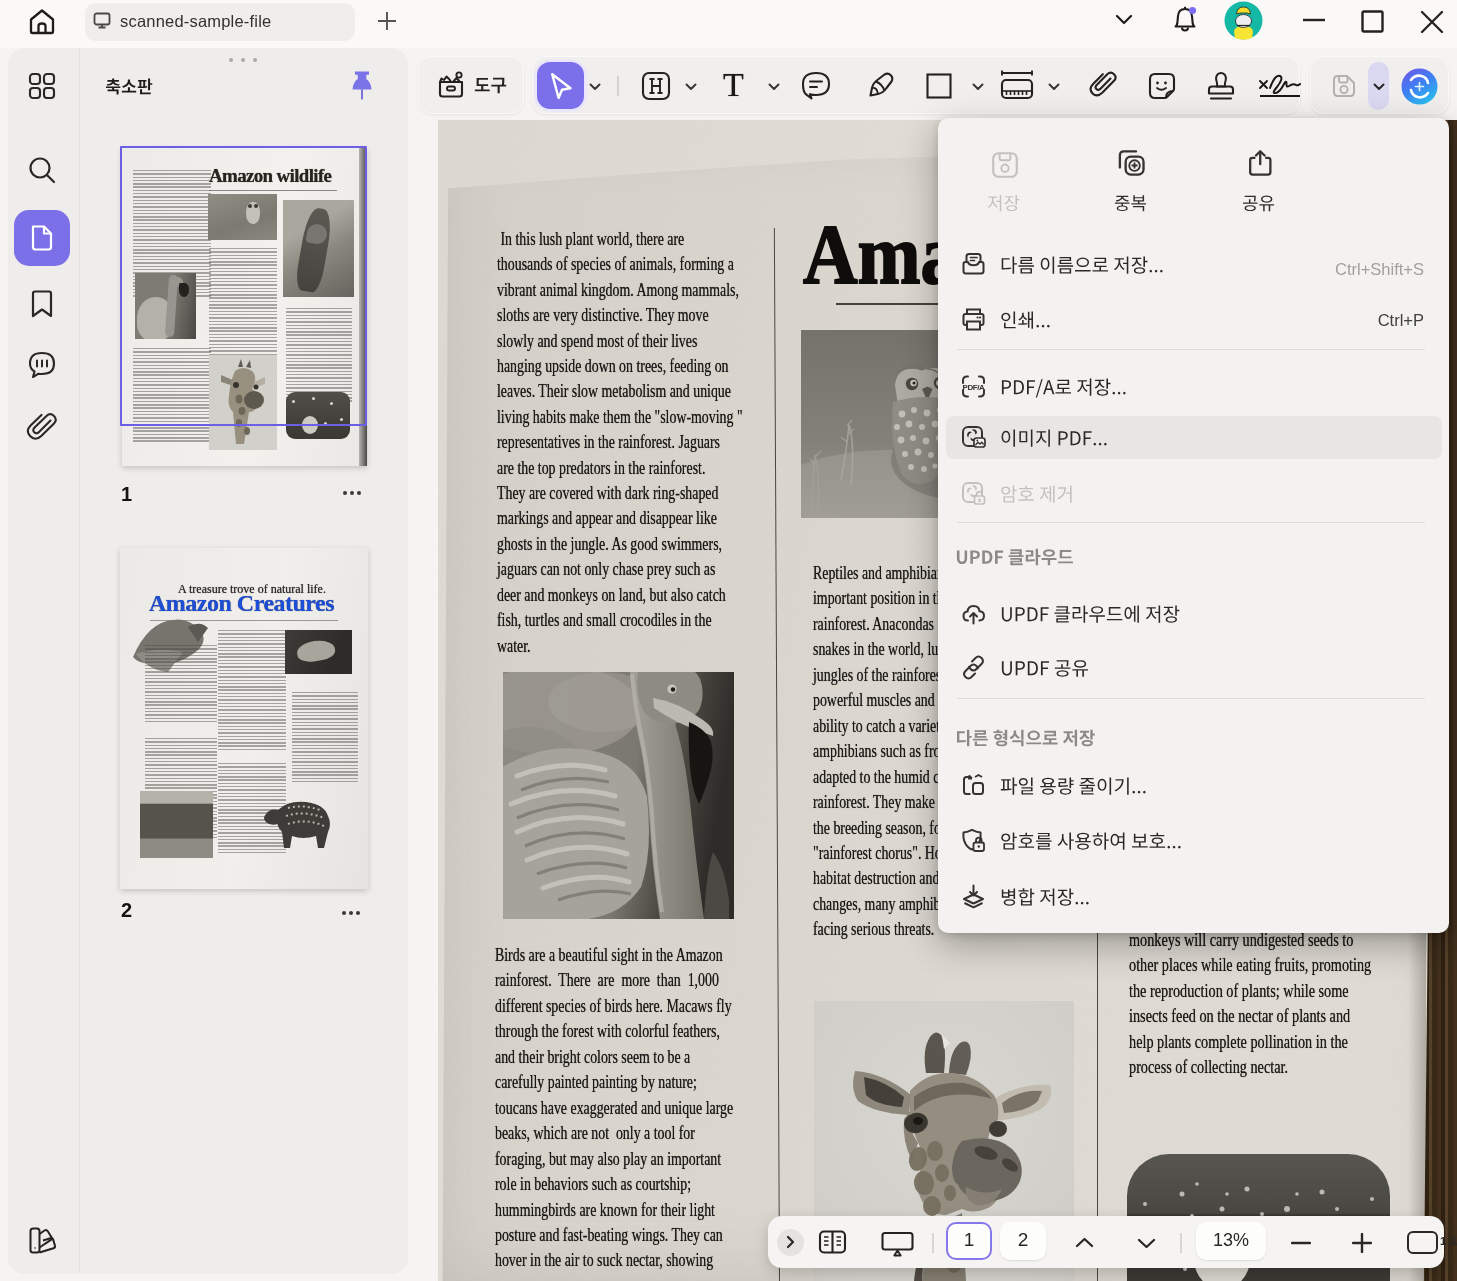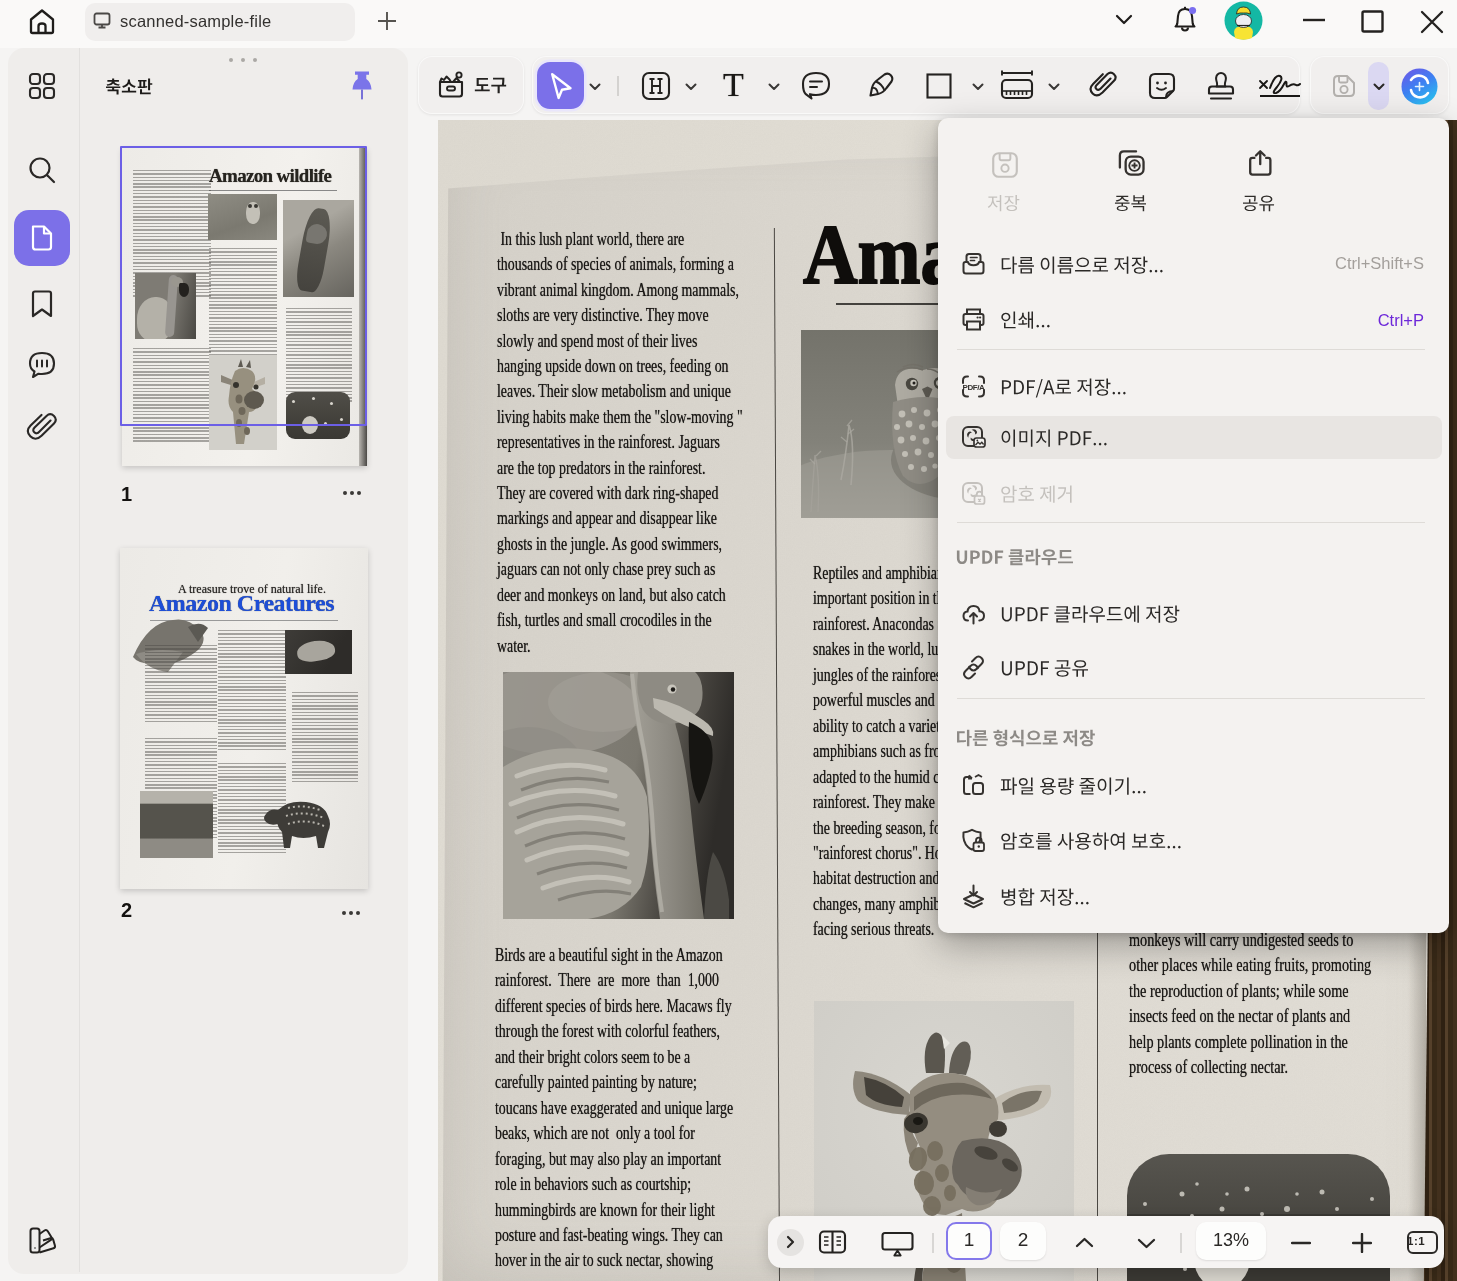--- a/index.html
+++ b/index.html
@@ -499,31 +499,31 @@
     <path d="M8.19395947265625 -4.6092634277343745Q9.931141845703124 -4.6092634277343745 11.202303955078124 -4.249712768554687Q12.473466064453124 -3.890162109375 13.171057250976562 -3.2215506591796874Q13.8686484375 -2.552939208984375 13.8686484375 -1.610817626953125Q13.8686484375 -0.6796757812499999 13.171057250976562 -0.011064331054687515Q12.473466064453124 0.6575471191406249 11.202303955078124 1.0116079101562498Q9.931141845703124 1.3656687011718749 8.19395947265625 1.3656687011718749Q6.467756835937499 1.3656687011718749 5.191104858398437 1.0116079101562498Q3.9144528808593746 0.6575471191406249 3.2223515624999997 -0.011064331054687515Q2.5302502441406247 -0.6796757812499999 2.5302502441406247 -1.610817626953125Q2.5302502441406247 -2.552939208984375 3.2223515624999997 -3.2215506591796874Q3.9144528808593746 -3.890162109375 5.191104858398437 -4.249712768554687Q6.467756835937499 -4.6092634277343745 8.19395947265625 -4.6092634277343745ZM8.19395947265625 -3.4484194335937497Q6.919385009765625 -3.4484194335937497 5.981320678710937 -3.2306220703124997Q5.04325634765625 -3.0128247070312497 4.527560302734375 -2.5996387939453123Q4.0118642578124994 -2.186452880859375 4.0118642578124994 -1.610817626953125Q4.0118642578124994 -1.057141845703125 4.527560302734375 -0.6474660644531249Q5.04325634765625 -0.23779028320312498 5.981320678710937 -0.01648278808593749Q6.919385009765625 0.20482470703125 8.19395947265625 0.20482470703125Q9.479513671874999 0.20482470703125 10.417578002929687 -0.01648278808593749Q11.355642333984374 -0.23779028320312498 11.869358642578124 -0.6474660644531249Q12.383074951171874 -1.057141845703125 12.383074951171874 -1.610817626953125Q12.383074951171874 -2.186452880859375 11.869358642578124 -2.5996387939453123Q11.355642333984374 -3.0128247070312497 10.417578002929687 -3.2306220703124997Q9.479513671874999 -3.4484194335937497 8.19395947265625 -3.4484194335937497ZM2.6474326171875 -14.061790283203123H13.128655517578125V-12.847844970703123H2.6474326171875ZM0.9145744628906249 -7.30297265625H15.590526855468749V-6.09298681640625H0.9145744628906249ZM6.942216796874999 -10.437303955078125H8.423830810546875V-6.953587646484374H6.942216796874999ZM12.260135742187499 -14.061790283203123H13.73077001953125V-12.682810546874999Q13.73077001953125 -11.692810546874998 13.676770019531249 -10.659158569335936Q13.622770019531249 -9.625506591796874 13.284729492187498 -8.366405273437499L11.821115478515624 -8.533628173828124Q12.152135742187498 -9.785709228515625 12.206135742187499 -10.759239624023436Q12.260135742187499 -11.73277001953125 12.260135742187499 -12.682810546874999Z M21.239439697265624 -4.80922998046875H22.764073974609374V1.3955471191406248H21.239439697265624ZM26.836905761718747 -4.80922998046875H28.350560302734372V1.3955471191406248H26.836905761718747ZM17.44955419921875 -5.618526855468749H32.20452685546875V-4.3835207519531245H17.44955419921875ZM24.793020263671874 -14.230810546874999Q26.497263427734374 -14.230810546874999 27.776976196289063 -13.795749755859374Q29.056688964843747 -13.36068896484375 29.771830810546874 -12.568057250976562Q30.486972656249996 -11.775425537109374 30.486972656249996 -10.68228369140625Q30.486972656249996 -9.607141845703124 29.771830810546874 -8.809020263671874Q29.056688964843747 -8.010898681640624 27.776976196289063 -7.5758378906249995Q26.497263427734374 -7.140777099609375 24.793020263671874 -7.140777099609375Q23.106777099609374 -7.140777099609375 21.818064331054686 -7.5758378906249995Q20.529351562499997 -8.010898681640624 19.814209716796874 -8.809020263671874Q19.099067871093748 -9.607141845703124 19.099067871093748 -10.68228369140625Q19.099067871093748 -11.775425537109374 19.814209716796874 -12.568057250976562Q20.529351562499997 -13.36068896484375 21.818064331054686 -13.795749755859374Q23.106777099609374 -14.230810546874999 24.793020263671874 -14.230810546874999ZM24.793020263671874 -13.031804443359373Q23.55444580078125 -13.031804443359373 22.61485107421875 -12.740027343749999Q21.675256347656248 -12.448250244140624 21.151009643554687 -11.925084594726561Q20.626762939453123 -11.401918945312499 20.626762939453123 -10.68228369140625Q20.626762939453123 -9.973628173828125 21.151009643554687 -9.44497265625Q21.675256347656248 -8.916317138671875 22.61485107421875 -8.633540039062499Q23.55444580078125 -8.350762939453125 24.793020263671874 -8.350762939453125Q26.042574462890624 -8.350762939453125 26.976679321289062 -8.633540039062499Q27.910784179687496 -8.916317138671875 28.43503088378906 -9.44497265625Q28.959277587890625 -9.973628173828125 28.959277587890625 -10.68228369140625Q28.959277587890625 -11.401918945312499 28.43503088378906 -11.925084594726561Q27.910784179687496 -12.448250244140624 26.976679321289062 -12.740027343749999Q26.042574462890624 -13.031804443359373 24.793020263671874 -13.031804443359373Z" fill="#2F2D2A" opacity="1.0"></path>
   </svg>
 <svg class="abs" style="left:960px;top:250.5px" width="27" height="27" viewBox="0 0 27 27">
     <path d="M3.5 13 V20 q0 2.5 2.5 2.5 H21 q2.5 0 2.5 -2.5 V13 q0 -2 -2 -2 h-2.5 q-0.5 3.2 -5.5 3.2 q-5 0 -5.5 -3.2 H5.5 q-2 0 -2 2 Z" fill="none" stroke="#35322F" stroke-width="2" stroke-linejoin="round"></path>
     <path d="M6.5 11 V5.5 q0 -2.5 2.5 -2.5 H18 q2.5 0 2.5 2.5 V11" fill="none" stroke="#35322F" stroke-width="2" stroke-linejoin="round"></path>
     <path d="M10.5 6.5 h6.5 M10.5 9.5 h4" stroke="#35322F" stroke-width="1.7" stroke-linecap="round"></path>
   </svg>
 <svg style="position:absolute;left:1000px;top:250.0px;overflow:visible" width="166" height="29" viewBox="0 -22.04 166.20 28.69">
     <path d="M12.573229125976562 -15.718898071289063H14.156155029296874V1.4953083496093749H12.573229125976562ZM13.79248779296875 -8.936668090820312H16.967385009765625V-7.610819702148437H13.79248779296875ZM1.6818710937499999 -4.118078369140625H3.031256103515625Q4.625922485351563 -4.118078369140625 5.944807067871094 -4.167668090820312Q7.263691650390625 -4.2172578125 8.482922485351562 -4.346552673339843Q9.7021533203125 -4.475847534179687 10.982563598632812 -4.708026977539062L11.163256103515625 -3.3705888671874997Q9.844845825195312 -3.1309991455078126 8.595499572753907 -3.0017042846679685Q7.3461533203125 -2.872409423828125 5.999243041992187 -2.828614562988281Q4.6523327636718745 -2.7848197021484373 3.031256103515625 -2.7848197021484373H1.6818710937499999ZM1.6818710937499999 -14.045949462890624H9.652V-12.753921630859375H3.2457969970703124V-3.5205130615234372H1.6818710937499999Z M18.418973876953125 -6.842667236328125H33.99366723632812V-5.561280517578125H18.418973876953125ZM20.39174304199219 -15.2874111328125H31.98935974121094V-11.218537475585936H21.98302783203125V-8.944820556640625H20.433922485351562V-12.384590576171874H30.44025439453125V-14.043075805664062H20.39174304199219ZM20.433922485351562 -9.544283081054687H32.35871862792969V-8.311537475585938H20.433922485351562ZM20.515050537109374 -4.005769165039062H32.00646252441406V1.2515391845703125H20.515050537109374ZM30.457357177734373 -2.7433824462890626H22.05674560546875V-0.0298475341796875H30.457357177734373Z M52.645177734375 -15.718898071289063H54.21651391601563V1.4953083496093749H52.645177734375ZM45.15653833007813 -14.390231689453124Q46.43182055664062 -14.390231689453124 47.41630792236328 -13.653885437011718Q48.40079528808594 -12.917539184570312 48.960346679687504 -11.572051818847656Q49.51989807128906 -10.226564453125 49.51989807128906 -8.401230834960938Q49.51989807128906 -6.568486938476562 48.960346679687504 -5.21929443359375Q48.40079528808594 -3.8701019287109375 47.41630792236328 -3.133755676269531Q46.43182055664062 -2.3974094238281247 45.15653833007813 -2.3974094238281247Q43.892845825195316 -2.3974094238281247 42.90256359863281 -3.133755676269531Q41.91228137207031 -3.8701019287109375 41.35272998046875 -5.21929443359375Q40.793178588867185 -6.568486938476562 40.793178588867185 -8.401230834960938Q40.793178588867185 -10.226564453125 41.35272998046875 -11.572051818847656Q41.91228137207031 -12.917539184570312 42.90256359863281 -13.653885437011718Q43.892845825195316 -14.390231689453124 45.15653833007813 -14.390231689453124ZM45.15653833007813 -12.976408569335938Q44.31579528808594 -12.976408569335938 43.675500854492185 -12.413062744140625Q43.03520642089844 -11.849716918945312 42.67392462158203 -10.82201220703125Q42.31264282226562 -9.794307495117188 42.31264282226562 -8.401230834960938Q42.31264282226562 -7.008154174804687 42.67392462158203 -5.970949462890625Q43.03520642089844 -4.933744750976563 43.675500854492185 -4.366693786621093Q44.31579528808594 -3.799642822265625 45.15653833007813 -3.799642822265625Q45.99728137207031 -3.799642822265625 46.63757580566406 -4.366693786621093Q47.277870239257815 -4.933744750976563 47.639152038574224 -5.970949462890625Q48.000433837890625 -7.008154174804687 48.000433837890625 -8.401230834960938Q48.000433837890625 -9.794307495117188 47.639152038574224 -10.82201220703125Q47.277870239257815 -11.849716918945312 46.63757580566406 -12.413062744140625Q45.99728137207031 -12.976408569335938 45.15653833007813 -12.976408569335938Z M57.634973876953126 -6.842667236328125H73.20966723632813V-5.561280517578125H57.634973876953126ZM59.60774304199219 -15.2874111328125H71.20535974121094V-11.218537475585936H61.19902783203125V-8.944820556640625H59.64992248535156V-12.384590576171874H69.65625439453125V-14.043075805664062H59.60774304199219ZM59.64992248535156 -9.544283081054687H71.57471862792968V-8.311537475585938H59.64992248535156ZM59.731050537109375 -4.005769165039062H71.22246252441406V1.2515391845703125H59.731050537109375ZM69.67335717773437 -2.7433824462890626H61.27274560546875V-0.0298475341796875H69.67335717773437Z M82.88086236808313 -14.615385864257812Q84.67692333984375 -14.615385864257812 86.08473126220704 -14.023629333496093Q87.49253918457032 -13.431872802734375 88.30811627197266 -12.371859741210937Q89.123693359375 -11.3118466796875 89.123693359375 -9.877677603299501Q89.123693359375 -8.4435085269115 88.30811627197266 -7.378125784451845Q87.49253918457032 -6.312743041992188 86.08473126220704 -5.720986511230469Q84.67692333984375 -5.12922998046875 82.88086236808313 -5.12922998046875Q81.10453833007813 -5.12922998046875 79.69302526855469 -5.720986511230469Q78.28151220703126 -6.312743041992188 77.46014025878907 -7.378125784451845Q76.63876831054688 -8.4435085269115 76.63876831054688 -9.877677603299501Q76.63876831054688 -11.3118466796875 77.46014025878907 -12.371859741210937Q78.28151220703126 -13.431872802734375 79.69302526855469 -14.023629333496093Q81.10453833007813 -14.615385864257812 82.88086236808313 -14.615385864257812ZM82.88220955096551 -13.331716918945313Q81.5358466796875 -13.331716918945313 80.46434710693359 -12.898614562988282Q79.3928475341797 -12.46551220703125 78.7729760131836 -11.691550964355468Q78.1531044921875 -10.917589721679688 78.1531044921875 -9.881807922363281Q78.1531044921875 -8.846026123046874 78.7729760131836 -8.066270019531249Q79.3928475341797 -7.2865139160156245 80.46434710693359 -6.853411560058593Q81.5358466796875 -6.420309204101562 82.88220955096551 -6.420309204101562Q84.24561499023437 -6.420309204101562 85.31340942382812 -6.853411560058593Q86.38120385742188 -7.2865139160156245 86.99528051757812 -8.066270019531249Q87.60935717773438 -8.846026123046874 87.60935717773438 -9.881807922363281Q87.60935717773438 -10.917589721679688 86.99528051757812 -11.691550964355468Q86.38120385742188 -12.46551220703125 85.31340942382812 -12.898614562988282Q84.24561499023437 -13.331716918945313 82.88220955096551 -13.331716918945313ZM75.12656359863281 -2.11433447265625H90.70125695800782V-0.7958963623046875H75.12656359863281Z M92.6065635986328 -1.9516933593749999H108.18125695800781V-0.6406655273437499H92.6065635986328ZM99.57556274414061 -5.631410278320312H101.13948864746092V-1.404102783203125H99.57556274414061ZM94.50522998046874 -14.438872802734375H106.25105224609374V-9.226768310546875H96.10392504882812V-5.794436401367188H94.54740942382811V-10.489155029296874H104.69453662109375V-13.150075805664063H94.50522998046874ZM94.54740942382811 -6.4508989257812495H106.65005224609374V-5.166281372070312H94.54740942382811Z M126.91010107421874 -15.718898071289063H128.47402697753907V1.4953083496093749H126.91010107421874ZM123.21215417480468 -9.457641967773437H127.36648608398437V-8.165614135742187H123.21215417480468ZM118.69374218749999 -13.257435546875H119.97094946289062V-10.681643676757812Q119.97094946289062 -9.300335327148437 119.59855224609375 -7.958168090820312Q119.22615502929688 -6.616000854492188 118.56714239501953 -5.440179870605469Q117.90812976074218 -4.26435888671875 117.02928350830078 -3.351499572753906Q116.15043725585937 -2.4386402587890625 115.13753918457031 -1.901127197265625L114.19758886718749 -3.155155029296875Q115.12802526855468 -3.613437255859375 115.94502526855467 -4.413719482421875Q116.76202526855468 -5.214001708984375 117.37980706787108 -6.229078796386719Q117.99758886718749 -7.2441558837890625 118.34566552734374 -8.39014324951172Q118.69374218749999 -9.536130615234375 118.69374218749999 -10.681643676757812ZM119.02910192871093 -13.257435546875H120.27989892578124V-10.681643676757812Q120.27989892578124 -9.604720336914061 120.62797558593749 -8.52152783203125Q120.97605224609374 -7.438335327148438 121.59174432373047 -6.461258239746094Q122.20743640136718 -5.48418115234375 123.02443640136718 -4.7161040649414065Q123.84143640136719 -3.9480269775390626 124.77187280273436 -3.5087447509765624L123.83933276367188 -2.2621271972656247Q122.8190244140625 -2.77322998046875 121.94017816162109 -3.6480892944335936Q121.06133190917969 -4.522948608398438 120.40811413574218 -5.6533593139648435Q119.75489636230468 -6.78377001953125 119.39199914550781 -8.072642395019532Q119.02910192871093 -9.361514770507812 119.02910192871093 -10.681643676757812ZM114.83010192871093 -13.954180297851563H124.16671862792968V-12.650562744140625H114.83010192871093Z M136.05651135253905 -13.86392333984375H137.34759057617185V-12.473513916015625Q137.34759057617185 -10.895180297851562 136.75137280273435 -9.538385009765625Q136.15515502929685 -8.181589721679687 135.07842419433592 -7.1758201293945305Q134.001693359375 -6.170050537109375 132.55274389648437 -5.638999145507812L131.751306640625 -6.893026977539062Q133.04274304199217 -7.348078369140625 134.01107623291014 -8.193104064941405Q134.97940942382812 -9.038129760742187 135.51796038818358 -10.146398925781249Q136.05651135253905 -11.254668090820312 136.05651135253905 -12.473513916015625ZM136.34322998046875 -13.86392333984375H137.6310783691406V-12.485103637695312Q137.6310783691406 -11.365437255859375 138.14853961181637 -10.361193786621094Q138.66600085449218 -9.356950317382813 139.59633404541015 -8.59115545654297Q140.5266672363281 -7.825360595703125 141.78428308105467 -7.399950317382812L141.02825610351562 -6.164922485351562Q139.5941271972656 -6.6431533203125 138.5458963623047 -7.575486938476562Q137.49766552734374 -8.507820556640624 136.92044775390625 -9.770090148925782Q136.34322998046875 -11.032359741210938 136.34322998046875 -12.485103637695312ZM132.2215635986328 -14.439821411132812H141.41320556640625V-13.143614135742187H132.2215635986328ZM143.57594689941405 -15.704077514648437H145.15146252441406V-5.350974731445312H143.57594689941405ZM144.72110278320312 -11.348719482421874H147.68738500976562V-10.030281372070313H144.72110278320312ZM139.6786925048828 -4.891180297851562Q141.43220556640622 -4.891180297851562 142.69589807128904 -4.5158340454101555Q143.95959057617185 -4.14048779296875 144.64055224609373 -3.4410004272460935Q145.32151391601562 -2.7415130615234373 145.32151391601562 -1.7364102783203124Q145.32151391601562 -0.7313074951171875 144.64055224609373 -0.020230407714843746Q143.95959057617185 0.6908466796875 142.69589807128904 1.0661929321289063Q141.43220556640622 1.4415391845703125 139.6786925048828 1.4415391845703125Q137.93258972167968 1.4415391845703125 136.66148693847654 1.0661929321289063Q135.3903841552734 0.6908466796875 134.70942248535152 -0.020230407714843746Q134.02846081542967 -0.7313074951171875 134.02846081542967 -1.7364102783203124Q134.02846081542967 -2.7415130615234373 134.70942248535152 -3.4410004272460935Q135.3903841552734 -4.14048779296875 136.66148693847654 -4.5158340454101555Q137.93258972167968 -4.891180297851562 139.6786925048828 -4.891180297851562ZM139.6786925048828 -3.628793579101562Q138.40930834960935 -3.628793579101562 137.49351391601562 -3.404691223144531Q136.57771948242186 -3.1805888671875 136.07925823974608 -2.758127624511719Q135.5807969970703 -2.3356663818359373 135.5807969970703 -1.7364102783203124Q135.5807969970703 -1.125564453125 136.07925823974608 -0.6936032104492187Q136.57771948242186 -0.2616419677734375 137.49351391601562 -0.03383447265625Q138.40930834960935 0.1939730224609375 139.6786925048828 0.1939730224609375Q140.95548693847655 0.1939730224609375 141.87337109375 -0.03383447265625Q142.79125524902344 -0.2616419677734375 143.28392163085937 -0.6936032104492187Q143.7765880126953 -1.125564453125 143.7765880126953 -1.7364102783203124Q143.7765880126953 -2.3356663818359373 143.28392163085937 -2.758127624511719Q142.79125524902344 -3.1805888671875 141.87337109375 -3.404691223144531Q140.95548693847655 -3.628793579101562 139.6786925048828 -3.628793579101562Z M150.98902697753905 0.2544102783203125Q150.47430834960937 0.2544102783203125 150.1071284790039 -0.11970556640624999Q149.73994860839844 -0.49382141113281247 149.73994860839844 -1.0664886474609374Q149.73994860839844 -1.66974560546875 150.1071284790039 -2.036451171875Q150.47430834960937 -2.40315673828125 150.98902697753905 -2.40315673828125Q151.51533532714845 -2.40315673828125 151.88251519775392 -2.036451171875Q152.2496950683594 -1.66974560546875 152.2496950683594 -1.0664886474609374Q152.2496950683594 -0.49382141113281247 151.88251519775392 -0.11970556640624999Q151.51533532714845 0.2544102783203125 150.98902697753905 0.2544102783203125Z M156.27102697753904 0.2544102783203125Q155.75630834960936 0.2544102783203125 155.3891284790039 -0.11970556640624999Q155.02194860839842 -0.49382141113281247 155.02194860839842 -1.0664886474609374Q155.02194860839842 -1.66974560546875 155.3891284790039 -2.036451171875Q155.75630834960936 -2.40315673828125 156.27102697753904 -2.40315673828125Q156.79733532714843 -2.40315673828125 157.1645151977539 -2.036451171875Q157.53169506835937 -1.66974560546875 157.53169506835937 -1.0664886474609374Q157.53169506835937 -0.49382141113281247 157.1645151977539 -0.11970556640624999Q156.79733532714843 0.2544102783203125 156.27102697753904 0.2544102783203125Z M161.55302697753905 0.2544102783203125Q161.03830834960937 0.2544102783203125 160.6711284790039 -0.11970556640624999Q160.30394860839843 -0.49382141113281247 160.30394860839843 -1.0664886474609374Q160.30394860839843 -1.66974560546875 160.6711284790039 -2.036451171875Q161.03830834960937 -2.40315673828125 161.55302697753905 -2.40315673828125Q162.07933532714844 -2.40315673828125 162.4465151977539 -2.036451171875Q162.81369506835938 -1.66974560546875 162.81369506835938 -1.0664886474609374Q162.81369506835938 -0.49382141113281247 162.4465151977539 -0.11970556640624999Q162.07933532714844 0.2544102783203125 161.55302697753905 0.2544102783203125Z" fill="#2B2927" opacity="1.0"></path>
   </svg>
-<div class="abs" style="right:33px;top:254px;font-size:16.5px;color:#A39F9B">Ctrl+Shift+S</div>
+<div class="abs" style="right:33px;top:260px;font-size:16.5px;color:#A39F9B">Ctrl+Shift+S</div>
 <svg class="abs" style="left:960px;top:305.5px" width="27" height="27" viewBox="0 0 27 27">
     <path d="M7 8 V3.5 h13 V8" fill="none" stroke="#35322F" stroke-width="2"></path>
     <rect x="3.5" y="8" width="20" height="11" rx="2" fill="none" stroke="#35322F" stroke-width="2"></rect>
     <rect x="7" y="15.5" width="13" height="8" fill="#F4F2F0" stroke="#35322F" stroke-width="2"></rect>
     <path d="M17.5 11.5 h0.2 M20 11.5 h0.2" stroke="#35322F" stroke-width="2" stroke-linecap="round"></path>
   </svg>
 <svg style="position:absolute;left:1000px;top:305.0px;overflow:visible" width="53" height="29" viewBox="0 -22.04 52.81 28.69">
     <path d="M13.448177734375 -15.69248779296875H15.031103637695312V-3.1511541748046876H13.448177734375ZM3.9943580322265624 -0.19761669921875H15.557590576171874V1.098590576171875H3.9943580322265624ZM3.9943580322265624 -4.4283336181640625H5.558283935546875V0.24471777343749998H3.9943580322265624ZM5.814 -14.501000854492187Q7.096692504882812 -14.501000854492187 8.10759014892578 -13.96415460205078Q9.11848779296875 -13.427308349609374 9.708154602050781 -12.472936401367187Q10.297821411132812 -11.518564453125 10.297821411132812 -10.273871948242187Q10.297821411132812 -9.044 9.708154602050781 -8.080128051757812Q9.11848779296875 -7.116256103515624 8.10759014892578 -6.575704711914062Q7.096692504882812 -6.0351533203125 5.814 -6.0351533203125Q4.542897216796875 -6.0351533203125 3.5262047119140623 -6.575704711914062Q2.50951220703125 -7.116256103515624 1.9198453979492187 -8.080128051757812Q1.3301785888671875 -9.044 1.3301785888671875 -10.273871948242187Q1.3301785888671875 -11.518564453125 1.9198453979492187 -12.472936401367187Q2.50951220703125 -13.427308349609374 3.5262047119140623 -13.96415460205078Q4.542897216796875 -14.501000854492187 5.814 -14.501000854492187ZM5.814 -13.134870239257813Q4.973256958007813 -13.134870239257813 4.30655224609375 -12.771498718261718Q3.639847534179687 -12.408127197265625 3.255860595703125 -11.766217346191407Q2.8718736572265624 -11.124307495117188 2.8718736572265624 -10.273871948242187Q2.8718736572265624 -9.4308466796875 3.255860595703125 -8.78893682861328Q3.639847534179687 -8.147026977539062 4.30655224609375 -7.783655456542968Q4.973256958007813 -7.420283935546875 5.814 -7.420283935546875Q6.654743041992187 -7.420283935546875 7.327242614746094 -7.783655456542968Q7.9997421875 -8.147026977539062 8.383729125976563 -8.78893682861328Q8.767716064453126 -9.4308466796875 8.767716064453126 -10.273871948242187Q8.767716064453126 -11.124307495117188 8.383729125976563 -11.766217346191407Q7.9997421875 -12.408127197265625 7.327242614746094 -12.771498718261718Q6.654743041992187 -13.134870239257813 5.814 -13.134870239257813Z M22.066767456054688 -7.285922485351563H23.5714111328125V-3.236461669921875H22.066767456054688ZM18.440256103515626 -2.3641524658203124 18.22574304199219 -3.6909494628906248Q19.103922485351564 -3.6909494628906248 20.200601928710938 -3.700449462890625Q21.297281372070312 -3.709949462890625 22.498460815429688 -3.7574494628906248Q23.699640258789064 -3.804949462890625 24.88922998046875 -3.899949462890625Q26.078819702148436 -3.994949462890625 27.116409423828124 -4.146949462890625L27.210460815429688 -2.9670244140624997Q25.78128137207031 -2.6977935791015626 24.18480706787109 -2.56688330078125Q22.588332763671875 -2.4359730224609373 21.088473876953124 -2.400062744140625Q19.588614990234376 -2.3641524658203124 18.440256103515626 -2.3641524658203124ZM31.361768310546875 -15.71148779296875H32.87800170898437V1.4730775146484374H31.361768310546875ZM28.83212890625 -8.620693359375H31.924179443359375V-7.321255249023437H28.83212890625ZM27.830614135742188 -15.337000854492187H29.31302697753906V0.5656419677734374H27.830614135742188ZM22.04453662109375 -14.34348779296875H23.280513061523436V-12.8364111328125Q23.280513061523436 -11.475436401367187 22.79620556640625 -10.27225653076172Q22.311898071289065 -9.06907666015625 21.39571862792969 -8.159448181152344Q20.479539184570314 -7.249819702148438 19.172333618164064 -6.737768310546874L18.370896362304688 -7.94733447265625Q19.5205888671875 -8.368565307617187 20.34319122314453 -9.11536016845703Q21.165793579101564 -9.862155029296876 21.605165100097658 -10.830013916015625Q22.04453662109375 -11.797872802734375 22.04453662109375 -12.8364111328125ZM22.38407580566406 -14.34348779296875H23.60105224609375V-12.8364111328125Q23.60105224609375 -11.889641967773438 24.021423767089843 -11.005667663574219Q24.441795288085938 -10.121693359375 25.23219250488281 -9.428193359375Q26.022589721679687 -8.734693359375 27.11205139160156 -8.336641967773437L26.31061413574219 -7.134486083984375Q25.063639404296875 -7.608537475585937 24.183370239257812 -8.468576232910156Q23.303101074218752 -9.328614990234374 22.843588439941406 -10.463205139160156Q22.38407580566406 -11.597795288085937 22.38407580566406 -12.8364111328125Z M37.597026977539066 0.2544102783203125Q37.08230834960938 0.2544102783203125 36.71512847900391 -0.11970556640624999Q36.34794860839844 -0.49382141113281247 36.34794860839844 -1.0664886474609374Q36.34794860839844 -1.66974560546875 36.71512847900391 -2.036451171875Q37.08230834960938 -2.40315673828125 37.597026977539066 -2.40315673828125Q38.12333532714844 -2.40315673828125 38.49051519775391 -2.036451171875Q38.85769506835938 -1.66974560546875 38.85769506835938 -1.0664886474609374Q38.85769506835938 -0.49382141113281247 38.49051519775391 -0.11970556640624999Q38.12333532714844 0.2544102783203125 37.597026977539066 0.2544102783203125Z M42.87902697753906 0.2544102783203125Q42.364308349609374 0.2544102783203125 41.997128479003905 -0.11970556640624999Q41.629948608398436 -0.49382141113281247 41.629948608398436 -1.0664886474609374Q41.629948608398436 -1.66974560546875 41.997128479003905 -2.036451171875Q42.364308349609374 -2.40315673828125 42.87902697753906 -2.40315673828125Q43.405335327148435 -2.40315673828125 43.772515197753904 -2.036451171875Q44.13969506835937 -1.66974560546875 44.13969506835937 -1.0664886474609374Q44.13969506835937 -0.49382141113281247 43.772515197753904 -0.11970556640624999Q43.405335327148435 0.2544102783203125 42.87902697753906 0.2544102783203125Z M48.161026977539066 0.2544102783203125Q47.64630834960938 0.2544102783203125 47.27912847900391 -0.11970556640624999Q46.91194860839844 -0.49382141113281247 46.91194860839844 -1.0664886474609374Q46.91194860839844 -1.66974560546875 47.27912847900391 -2.036451171875Q47.64630834960938 -2.40315673828125 48.161026977539066 -2.40315673828125Q48.68733532714844 -2.40315673828125 49.05451519775391 -2.036451171875Q49.42169506835938 -1.66974560546875 49.42169506835938 -1.0664886474609374Q49.42169506835938 -0.49382141113281247 49.05451519775391 -0.11970556640624999Q48.68733532714844 0.2544102783203125 48.161026977539066 0.2544102783203125Z" fill="#2B2927" opacity="1.0"></path>
   </svg>
-<div class="abs" style="right:33px;top:311px;font-size:16.5px;color:#6d28d9">Ctrl+P</div>
+<div class="abs" style="right:33px;top:311px;font-size:16.5px;color:#404040">Ctrl+P</div>
 <div class="abs" style="left:957px;top:349px;width:468px;height:1px;background:#DEDBD7"></div>
 <svg class="abs" style="left:960px;top:372.5px" width="27" height="27" viewBox="0 0 27 27">
     <path d="M8 3.5 H7 q-4 0 -4 4 V10 M3 17 v2.5 q0 4 4 4 h1 M19 3.5 h1 q4 0 4 4 V10 M24 17 v2.5 q0 4 -4 4 h-1" fill="none" stroke="#35322F" stroke-width="2" stroke-linecap="round"></path>
     <text x="13.5" y="16.5" font-family="Liberation Sans" font-size="8" font-weight="bold" fill="#35322F" text-anchor="middle" letter-spacing="-0.4">PDF/A</text>
   </svg>
 <svg style="position:absolute;left:1000px;top:372.0px;overflow:visible" width="129" height="29" viewBox="0 -22.04 129.13 28.69">
     <path d="M1.9121533203124998 0.0V-13.934795288085937H5.881847534179688Q7.451437255859375 -13.934795288085937 8.623834899902343 -13.542064453125Q9.796232543945312 -13.149333618164063 10.449835327148437 -12.258230834960937Q11.103438110351561 -11.367128051757811 11.103438110351561 -9.839332763671875Q11.103438110351561 -8.37594775390625 10.45563018798828 -7.424139831542968Q9.807822265625 -6.472331909179688 8.650719482421874 -6.005690795898437Q7.49361669921875 -5.539049682617187 5.957847534179687 -5.539049682617187H3.667412841796875V0.0ZM3.667412841796875 -6.966359741210938H5.740488647460937Q7.566564453125 -6.966359741210938 8.458512634277344 -7.6543466796874995Q9.350460815429686 -8.342333618164062 9.350460815429686 -9.839332763671875Q9.350460815429686 -11.355331909179688 8.428397216796874 -11.927703430175782Q7.506333618164063 -12.500074951171875 5.657078369140625 -12.500074951171875H3.667412841796875Z M13.9391533203125 0.0V-13.934795288085937H17.414077514648437Q19.56848779296875 -13.934795288085937 21.029116271972654 -13.127962097167968Q22.489744750976563 -12.32112890625 23.23787322998047 -10.78212890625Q23.986001708984375 -9.24312890625 23.986001708984375 -7.016513061523438Q23.986001708984375 -4.808897216796875 23.241578369140626 -3.233986938476562Q22.497155029296874 -1.6590766601562499 21.05134710693359 -0.8295383300781249Q19.60553918457031 0.0 17.499770019531248 0.0ZM15.694412841796874 -1.4495408935546874H17.27461584472656Q18.912973876953124 -1.4495408935546874 20.0050888671875 -2.1035147705078123Q21.097203857421874 -2.7574886474609372 21.637562744140624 -4.010436828613281Q22.177921630859373 -5.263385009765625 22.177921630859373 -7.016513061523438Q22.177921630859373 -8.78864111328125 21.637562744140624 -10.009384155273438Q21.097203857421874 -11.230127197265626 20.0050888671875 -11.861395935058594Q18.912973876953124 -12.492664672851562 17.27461584472656 -12.492664672851562H15.694412841796874Z M27.0111533203125 0.0V-13.934795288085937H35.027847534179685V-12.448203002929688H28.766412841796875V-7.728641967773437H34.07918115234375V-6.253639404296875H28.766412841796875V0.0Z M35.80246166992187 3.3958719482421875 41.49653576660156 -15.087718627929688H42.74276831054687L37.067694213867185 3.3958719482421875Z M43.10320471191406 0.0 47.81671691894531 -13.934795288085937H49.78497729492187L54.51007922363281 0.0H52.653358032226556L50.21415417480468 -7.798152465820312Q49.83643640136718 -8.978049682617188 49.4971929321289 -10.134485656738281Q49.15794946289062 -11.290921630859375 48.81500085449218 -12.501408569335938H48.73900085449218Q48.410872802734374 -11.283511352539062 48.06212933349609 -10.130780517578124Q47.71338586425781 -8.978049682617188 47.34307836914062 -7.798152465820312L44.88069506835937 0.0ZM45.56466723632812 -4.257305786132813V-5.650795288085938H51.98743725585937V-4.257305786132813Z M55.53756359863281 -1.9516933593749999H71.1122569580078V-0.6406655273437499H55.53756359863281ZM62.50656274414062 -5.631410278320312H64.07048864746093V-1.404102783203125H62.50656274414062ZM57.436229980468745 -14.438872802734375H69.18205224609375V-9.226768310546875H59.03492504882812V-5.794436401367188H57.47840942382812V-10.489155029296874H67.62553662109374V-13.150075805664063H57.436229980468745ZM57.47840942382812 -6.4508989257812495H69.58105224609375V-5.166281372070312H57.47840942382812Z M89.84110107421874 -15.718898071289063H91.40502697753905V1.4953083496093749H89.84110107421874ZM86.14315417480468 -9.457641967773437H90.29748608398437V-8.165614135742187H86.14315417480468ZM81.62474218749999 -13.257435546875H82.90194946289061V-10.681643676757812Q82.90194946289061 -9.300335327148437 82.52955224609374 -7.958168090820312Q82.15715502929687 -6.616000854492188 81.49814239501953 -5.440179870605469Q80.83912976074218 -4.26435888671875 79.96028350830078 -3.351499572753906Q79.08143725585937 -2.4386402587890625 78.06853918457031 -1.901127197265625L77.12858886718749 -3.155155029296875Q78.05902526855468 -3.613437255859375 78.87602526855468 -4.413719482421875Q79.69302526855468 -5.214001708984375 80.31080706787108 -6.229078796386719Q80.9285888671875 -7.2441558837890625 81.27666552734374 -8.39014324951172Q81.62474218749999 -9.536130615234375 81.62474218749999 -10.681643676757812ZM81.96010192871093 -13.257435546875H83.21089892578124V-10.681643676757812Q83.21089892578124 -9.604720336914061 83.55897558593749 -8.52152783203125Q83.90705224609374 -7.438335327148438 84.52274432373046 -6.461258239746094Q85.13843640136719 -5.48418115234375 85.95543640136718 -4.7161040649414065Q86.77243640136717 -3.9480269775390626 87.70287280273436 -3.5087447509765624L86.77033276367187 -2.2621271972656247Q85.7500244140625 -2.77322998046875 84.87117816162109 -3.6480892944335936Q83.99233190917968 -4.522948608398438 83.33911413574218 -5.6533593139648435Q82.68589636230467 -6.78377001953125 82.3229991455078 -8.072642395019532Q81.96010192871093 -9.361514770507812 81.96010192871093 -10.681643676757812ZM77.76110192871093 -13.954180297851563H87.09771862792968V-12.650562744140625H77.76110192871093Z M98.98751135253906 -13.86392333984375H100.27859057617187V-12.473513916015625Q100.27859057617187 -10.895180297851562 99.68237280273436 -9.538385009765625Q99.08615502929688 -8.181589721679687 98.00942419433593 -7.1758201293945305Q96.932693359375 -6.170050537109375 95.48374389648437 -5.638999145507812L94.682306640625 -6.893026977539062Q95.97374304199218 -7.348078369140625 96.94207623291015 -8.193104064941405Q97.91040942382813 -9.038129760742187 98.4489603881836 -10.146398925781249Q98.98751135253906 -11.254668090820312 98.98751135253906 -12.473513916015625ZM99.27422998046875 -13.86392333984375H100.56207836914062V-12.485103637695312Q100.56207836914062 -11.365437255859375 101.0795396118164 -10.361193786621094Q101.59700085449218 -9.356950317382813 102.52733404541016 -8.59115545654297Q103.45766723632812 -7.825360595703125 104.71528308105468 -7.399950317382812L103.95925610351563 -6.164922485351562Q102.52512719726562 -6.6431533203125 101.47689636230469 -7.575486938476562Q100.42866552734375 -8.507820556640624 99.85144775390626 -9.770090148925782Q99.27422998046875 -11.032359741210938 99.27422998046875 -12.485103637695312ZM95.15256359863281 -14.439821411132812H104.34420556640625V-13.143614135742187H95.15256359863281ZM106.50694689941406 -15.704077514648437H108.08246252441405V-5.350974731445312H106.50694689941406ZM107.65210278320312 -11.348719482421874H110.61838500976562V-10.030281372070313H107.65210278320312ZM102.60969250488282 -4.891180297851562Q104.36320556640625 -4.891180297851562 105.62689807128906 -4.5158340454101555Q106.89059057617187 -4.14048779296875 107.57155224609374 -3.4410004272460935Q108.25251391601562 -2.7415130615234373 108.25251391601562 -1.7364102783203124Q108.25251391601562 -0.7313074951171875 107.57155224609374 -0.020230407714843746Q106.89059057617187 0.6908466796875 105.62689807128906 1.0661929321289063Q104.36320556640625 1.4415391845703125 102.60969250488282 1.4415391845703125Q100.86358972167969 1.4415391845703125 99.59248693847655 1.0661929321289063Q98.32138415527344 0.6908466796875 97.64042248535156 -0.020230407714843746Q96.95946081542968 -0.7313074951171875 96.95946081542968 -1.7364102783203124Q96.95946081542968 -2.7415130615234373 97.64042248535156 -3.4410004272460935Q98.32138415527344 -4.14048779296875 99.59248693847655 -4.5158340454101555Q100.86358972167969 -4.891180297851562 102.60969250488282 -4.891180297851562ZM102.60969250488282 -3.628793579101562Q101.34030834960937 -3.628793579101562 100.42451391601563 -3.404691223144531Q99.50871948242187 -3.1805888671875 99.0102582397461 -2.758127624511719Q98.5117969970703 -2.3356663818359373 98.5117969970703 -1.7364102783203124Q98.5117969970703 -1.125564453125 99.0102582397461 -0.6936032104492187Q99.50871948242187 -0.2616419677734375 100.42451391601563 -0.03383447265625Q101.34030834960937 0.1939730224609375 102.60969250488282 0.1939730224609375Q103.88648693847657 0.1939730224609375 104.80437109375 -0.03383447265625Q105.72225524902343 -0.2616419677734375 106.21492163085938 -0.6936032104492187Q106.70758801269531 -1.125564453125 106.70758801269531 -1.7364102783203124Q106.70758801269531 -2.3356663818359373 106.21492163085938 -2.758127624511719Q105.72225524902343 -3.1805888671875 104.80437109375 -3.404691223144531Q103.88648693847657 -3.628793579101562 102.60969250488282 -3.628793579101562Z M113.92002697753907 0.2544102783203125Q113.40530834960937 0.2544102783203125 113.0381284790039 -0.11970556640624999Q112.67094860839843 -0.49382141113281247 112.67094860839843 -1.0664886474609374Q112.67094860839843 -1.66974560546875 113.0381284790039 -2.036451171875Q113.40530834960937 -2.40315673828125 113.92002697753907 -2.40315673828125Q114.44633532714843 -2.40315673828125 114.8135151977539 -2.036451171875Q115.18069506835937 -1.66974560546875 115.18069506835937 -1.0664886474609374Q115.18069506835937 -0.49382141113281247 114.8135151977539 -0.11970556640624999Q114.44633532714843 0.2544102783203125 113.92002697753907 0.2544102783203125Z M119.20202697753906 0.2544102783203125Q118.68730834960937 0.2544102783203125 118.3201284790039 -0.11970556640624999Q117.95294860839843 -0.49382141113281247 117.95294860839843 -1.0664886474609374Q117.95294860839843 -1.66974560546875 118.3201284790039 -2.036451171875Q118.68730834960937 -2.40315673828125 119.20202697753906 -2.40315673828125Q119.72833532714843 -2.40315673828125 120.0955151977539 -2.036451171875Q120.46269506835937 -1.66974560546875 120.46269506835937 -1.0664886474609374Q120.46269506835937 -0.49382141113281247 120.0955151977539 -0.11970556640624999Q119.72833532714843 0.2544102783203125 119.20202697753906 0.2544102783203125Z M124.48402697753906 0.2544102783203125Q123.96930834960936 0.2544102783203125 123.6021284790039 -0.11970556640624999Q123.23494860839843 -0.49382141113281247 123.23494860839843 -1.0664886474609374Q123.23494860839843 -1.66974560546875 123.6021284790039 -2.036451171875Q123.96930834960936 -2.40315673828125 124.48402697753906 -2.40315673828125Q125.01033532714843 -2.40315673828125 125.3775151977539 -2.036451171875Q125.74469506835936 -1.66974560546875 125.74469506835936 -1.0664886474609374Q125.74469506835936 -0.49382141113281247 125.3775151977539 -0.11970556640624999Q125.01033532714843 0.2544102783203125 124.48402697753906 0.2544102783203125Z" fill="#2B2927" opacity="1.0"></path>
   </svg>
 <svg class="abs" style="left:960px;top:423.5px" width="27" height="27" viewBox="0 0 27 27">
     <rect x="3" y="3" width="19" height="19" rx="5" fill="none" stroke="#35322F" stroke-width="2"></rect>
@@ -631,12 +631,12 @@
 <div class="abs" style="left:1180px;top:1233px;width:1.5px;height:20px;background:#D8D6D4"></div>
 <div class="abs" style="left:1196px;top:1222px;width:70px;height:38px;background:#FDFDFC;border-radius:10px;box-shadow:0 1px 2px rgba(0,0,0,0.10)"></div>
 <div class="abs" style="left:1196px;top:1230px;width:70px;text-align:center;font-size:18px;color:#2B2927">13%</div>
 <svg class="abs" style="left:1291px;top:1241px" width="20" height="4" viewBox="0 0 20 4">
     <path d="M1 2 h18" stroke="#2A2826" stroke-width="2.4" stroke-linecap="round"></path>
   </svg>
 <svg class="abs" style="left:1352px;top:1233px" width="20" height="20" viewBox="0 0 20 20">
     <path d="M10 1 v18 M1 10 h18" stroke="#2A2826" stroke-width="2.4" stroke-linecap="round"></path>
   </svg>
 <div class="abs" style="left:1407px;top:1231px;width:31px;height:23px;border:2.2px solid #2A2826;border-radius:6px;box-sizing:border-box"></div>
-<div class="abs" style="left:1407px;top:1235px;width:51px;text-align:left;font-size:11.5px;font-weight:bold;color:#2A2826;letter-spacing:0.5px">1:1</div>
+<div class="abs" style="left:1407px;top:1235px;width:51px;text-align:right;font-size:11.5px;font-weight:bold;color:#2A2826;letter-spacing:0.5px">1:1</div>
 </body></html>

